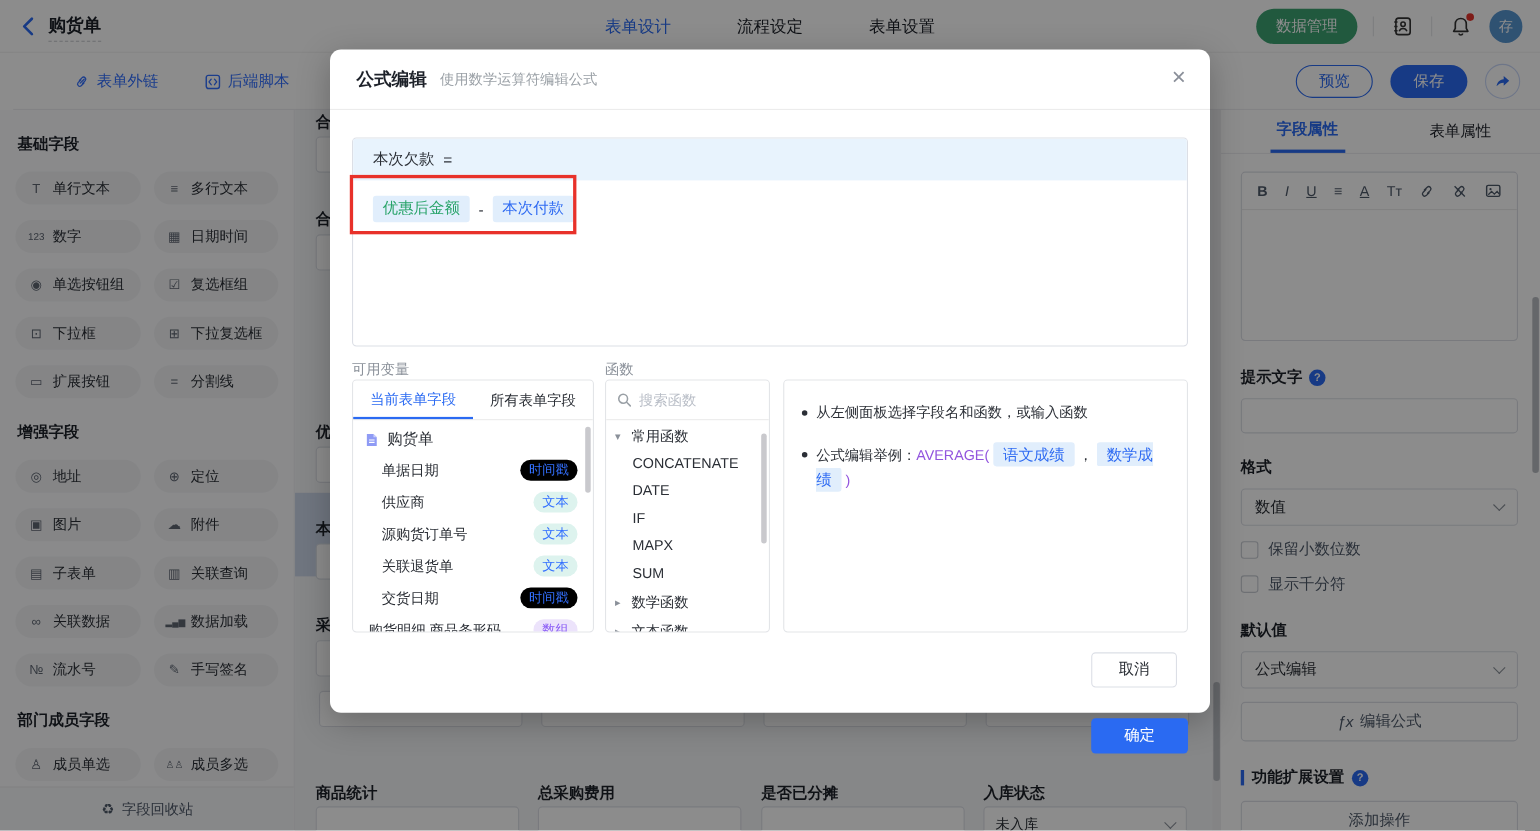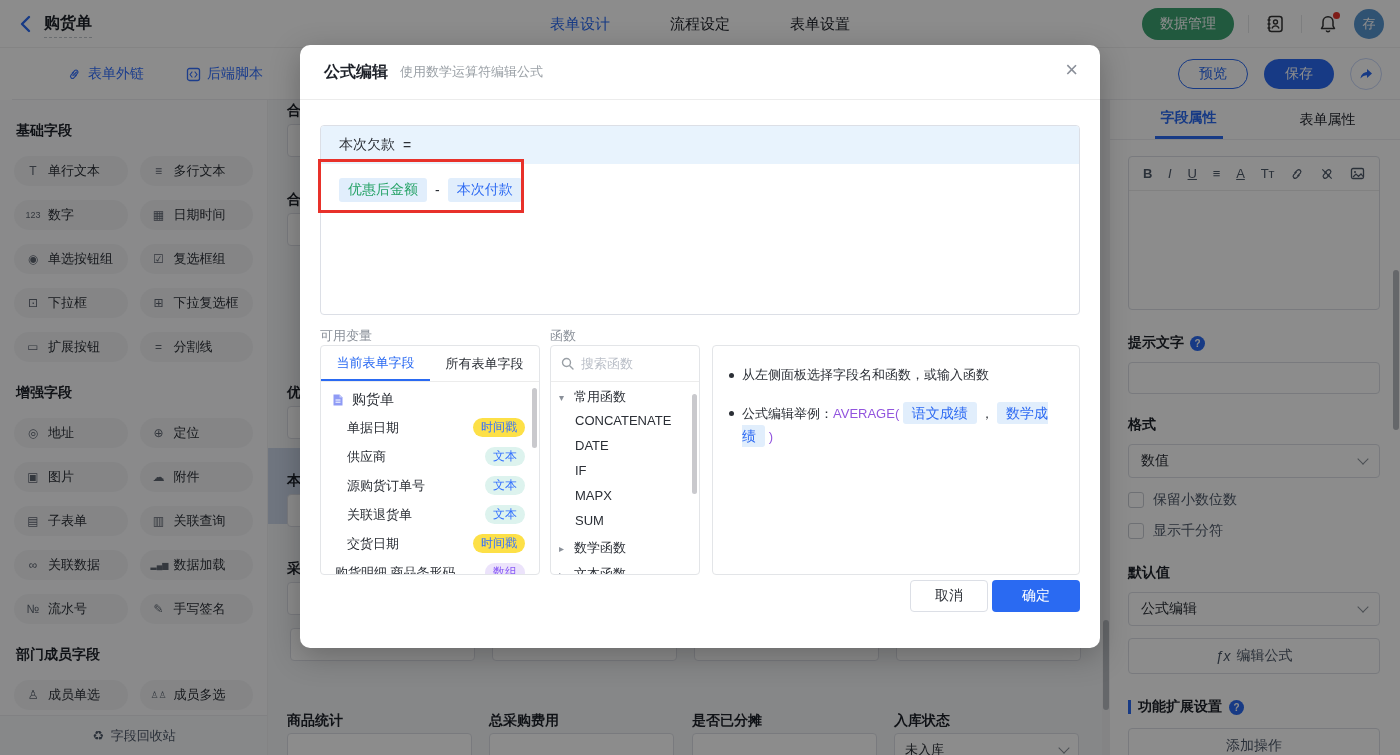--- a/index.html
+++ b/index.html
@@ -87,34 +87,34 @@
   .op { font-size:14px; color:#2b2f36; }
   .red-annot { position:absolute; left:18px; top:114px; width:206px; height:54px; border:3px solid #e8312a; z-index:70; pointer-events:none; }
   .m-col-label { position:absolute; top:282px; font-size:13px; color:#8a9099; }
   .m-panel { position:absolute; top:300px; height:230px; border:1px solid #e3e5e8; border-radius:4px; background:#fff; overflow:hidden; }
   .vars-tabs { display:flex; height:36px; border-bottom:1px solid #ececec; font-size:13px; }
   .vars-tab { flex:1; display:flex; align-items:center; justify-content:center; color:#2b2f36; cursor:pointer; }
   .vars-tab.active { color:#2a6af2; border-bottom:2px solid #2a6af2; }
   .tree-root { display:flex; align-items:center; gap:7px; font-size:14px; color:#2b2f36; padding:9px 0 4px 10px; cursor:pointer; }
   .field-row { display:flex; align-items:center; justify-content:space-between; padding:5px 14px 5px 26px; font-size:13px; color:#2b2f36; cursor:pointer; }
   .badge { font-size:12px; padding:1px 8px; border-radius:10px; }
-  .badge.time { background:#fde047; color:#3370ff; }
+  .badge.time { background:#000000; color:#3370ff; }
   .badge.text { background:#ddf3ee; color:#3370ff; }
   .badge.array { background:#ece3fb; color:#8a5cf6; }
   .search-row { display:flex; align-items:center; gap:7px; height:36px; border-bottom:1px solid #ececec; padding:0 10px; }
   .search-ph { font-size:13px; color:#b9bec7; }
   .fn-group { display:flex; align-items:center; gap:5px; font-size:13px; color:#2b2f36; padding:6px 0 2px 8px; cursor:pointer; }
   .fn-caret { color:#8a9099; font-size:10px; width:10px; }
   .fn-item { font-size:13px; color:#2b2f36; padding:5px 0 5px 24px; cursor:pointer; }
   .panel-thumb { position:absolute; right:2px; width:5px; border-radius:3px; background:#c9c9cd; }
   .help-list { padding:18px 16px; font-size:13px; color:#2b2f36; }
   .help-li { display:flex; align-items:flex-start; gap:8px; margin-bottom:16px; line-height:22px; }
   .bullet { width:5px; height:5px; border-radius:50%; background:#2b2f36; margin-top:9px; flex:none; }
   .fn-purple { color:#9254de; }
-  .m-footer { position:absolute; right:20px; top:535px; display:flex; gap:4px; }
+  .m-footer { position:absolute; right:20px; top:548px; display:flex; gap:28px;flex-direction:column; }
   .btn-cancel { width:78px; height:32px; border:1px solid #dcdfe6; border-radius:4px; background:#fff; font-size:14px; color:#2b2f36; display:flex; align-items:center; justify-content:center; cursor:pointer; }
   .btn-ok { width:88px; height:32px; border-radius:4px; background:#2a6af2; font-size:14px; color:#fff; display:flex; align-items:center; justify-content:center; cursor:pointer; }
   svg { display:block; }
 </style>
 </head>
 <body>
 
 <div class="topbar">
   <div class="back-btn">
     <svg width="22" height="22" viewBox="0 0 22 22">

